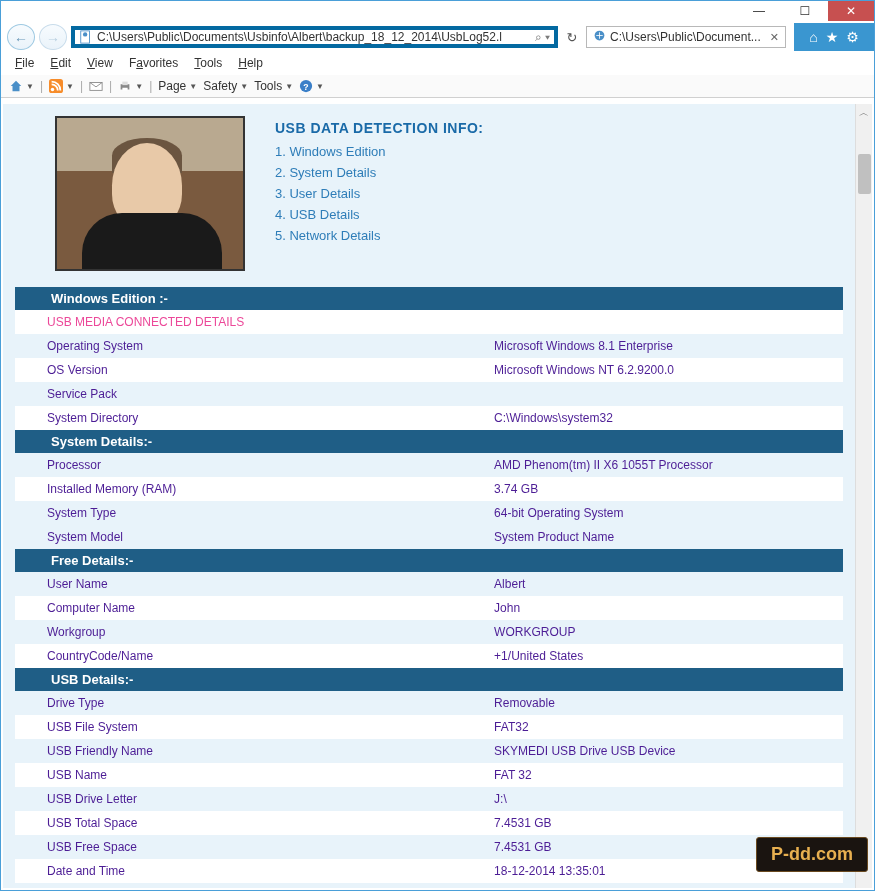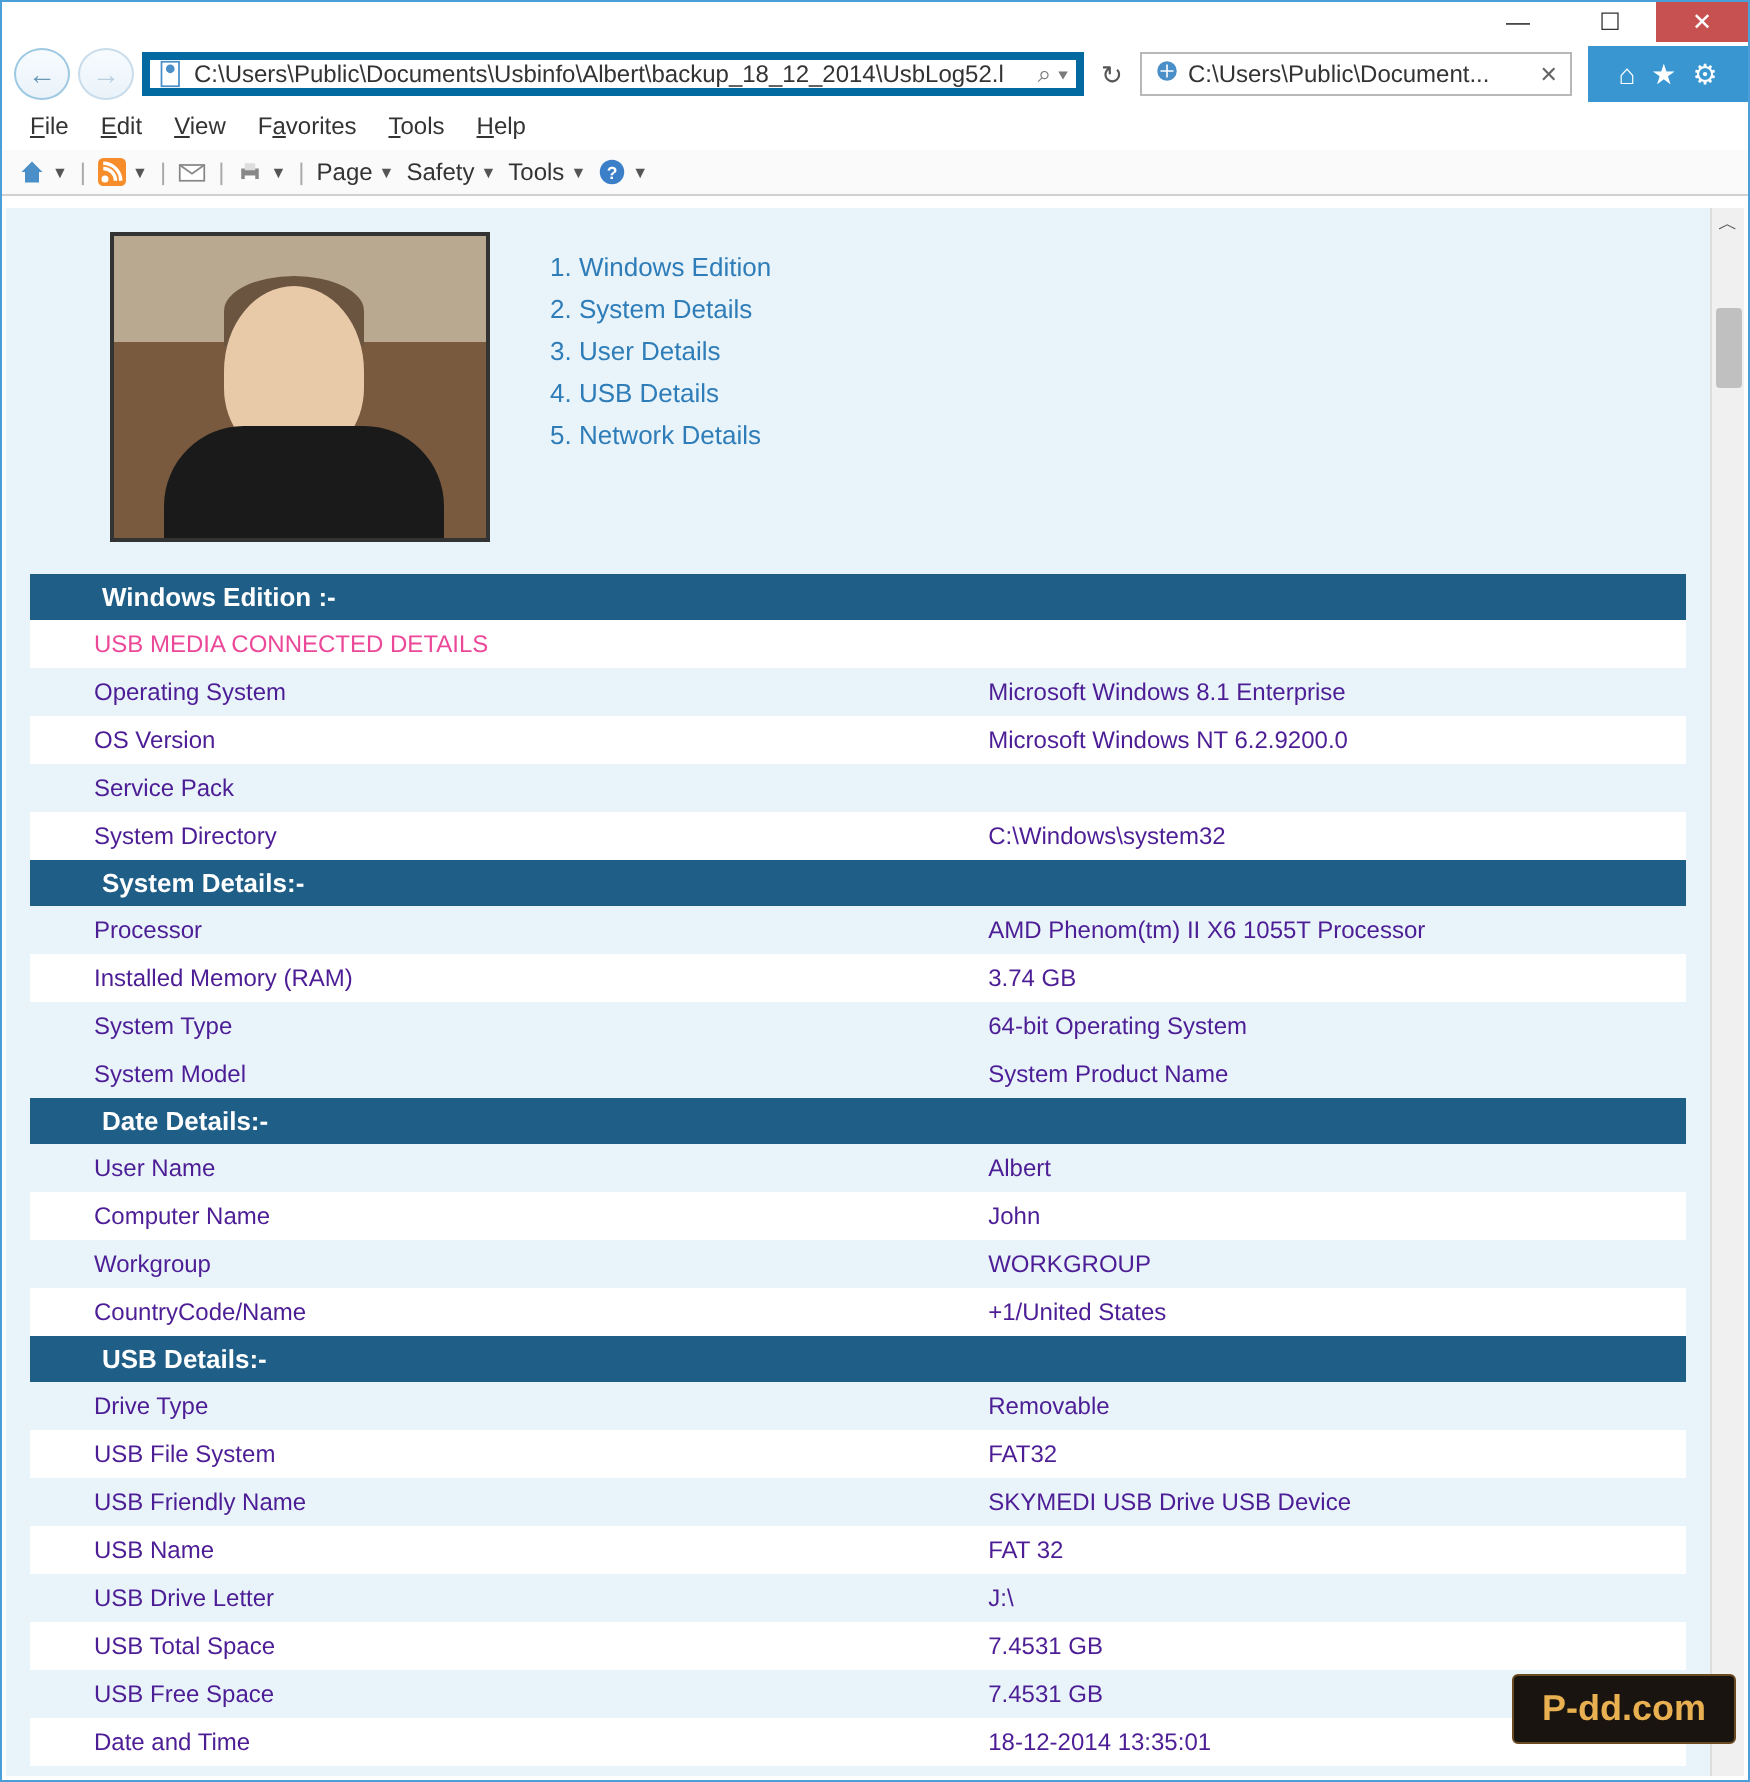--- a/index.html
+++ b/index.html
@@ -12,21 +12,21 @@
   .titlebar .max { color: #333; }
   .titlebar .close { background: #c75050; color: #fff; }
 
   
   .addr-row { display: flex; align-items: center; height: 28px; padding: 2px 6px; gap: 4px; background: #fff; }
   .nav-btn { width: 28px; height: 26px; border: 1px solid #9ec9e2; border-radius: 50%; display: flex; align-items: center; justify-content: center; color: #6b99b8; font-size: 14px; background: linear-gradient(#f7fbfe,#eaf3fa); }
   .url-box { flex: 1; display: flex; align-items: center; border: 4px solid #0369a1; height: 22px; background: #fff; padding: 0 4px; font-size: 12px; color: #333; overflow: hidden; white-space: nowrap; }
   .url-box .globe { width: 14px; height: 14px; margin-right: 4px; display:inline-block; }
   .url-box .srch { color: #7a7a7a; margin-left: auto; font-size: 12px; padding-left:6px; }
   .refresh { width:20px; color:#555; font-size:13px; text-align:center;}
-  .tab { width: 216px; height: 22px; border: 1px solid #b8b8b8; display: flex; align-items: center; padding: 0 6px; font-size: 12px; color: #333; gap:4px; background:#fff;}
+  .tab { width: 200px; height: 22px; border: 1px solid #b8b8b8; display: flex; align-items: center; padding: 0 6px; font-size: 12px; color: #333; gap:4px; background:#fff;}
   .tab .x { margin-left:auto; color:#666; font-size:11px;}
   .side-icons { display:flex; gap:8px; padding:0 8px; color:#fff; background:#3a96d0; height:28px; align-items:center; margin:-2px -6px -2px 4px; width:80px; justify-content:center; font-size:14px;}
   
   
   .menubar { display:flex; gap:4px; padding: 3px 8px; font-size: 12px; color:#333; background:#fff;}
   .menubar span { padding: 2px 6px; }
   .menubar u { text-decoration: underline; }
 
   
   .toolbar { display:flex; align-items:center; gap:6px; padding: 4px 8px; border-bottom:1px solid #d0d0d0; font-size:12px; color:#333; background:#fafafa;}
@@ -172,20 +172,21 @@
 <div class="content-wrap">
 <div class="content">
 
   <div class="header-block">
     <div class="photo">
       <div class="hair"></div>
           <div class="face"></div>
           <div class="body"></div>
     </div>
     <div class="toc">
+      <h3>USB DATA DETECTION INFO:</h3>
       <a>1. Windows Edition</a>
       <a>2. System Details</a>
       <a>3. User Details</a>
       <a>4. USB Details</a>
       <a>5. Network Details</a>
     </div>
   </div>
 
   <table class="info">
     <tbody>
@@ -226,21 +227,21 @@
     <tr class="row r-a">
             <td class="k">System Type</td>
             <td class="v">64-bit Operating System</td>
           </tr>
     <tr class="row r-a">
             <td class="k">System Model</td>
             <td class="v">System Product Name</td>
           </tr>
 
     <tr class="section">
-            <td colspan="2">Date Details:-</td>
+            <td colspan="2">Free Details:-</td>
           </tr>
     <tr class="row r-a">
             <td class="k">User Name</td>
             <td class="v">Albert</td>
           </tr>
     <tr class="row r-b">
             <td class="k">Computer Name</td>
             <td class="v">John</td>
           </tr>
     <tr class="row r-a">

